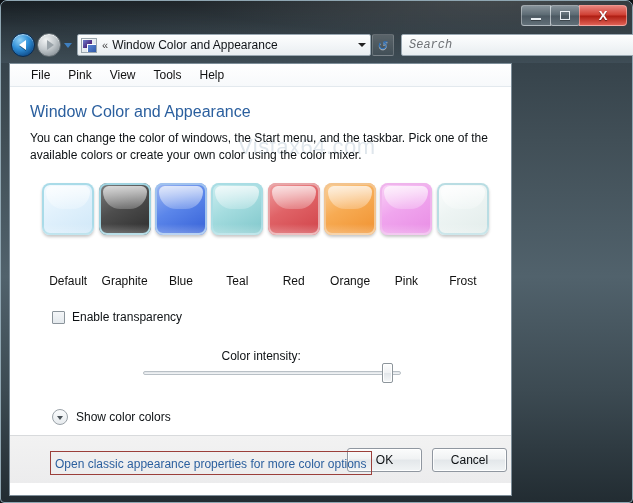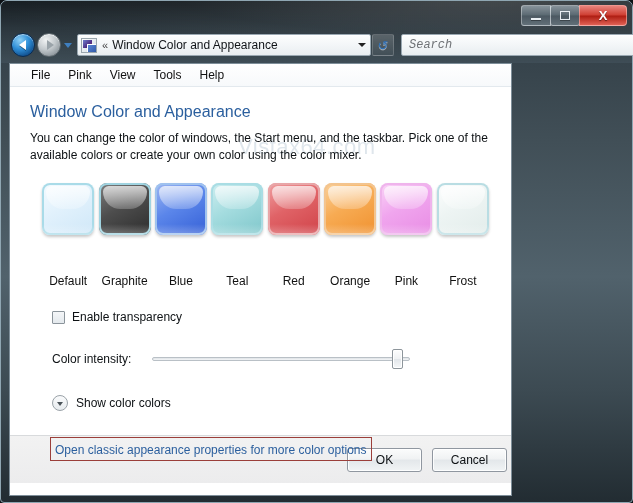--- a/index.html
+++ b/index.html
@@ -303,20 +303,21 @@
     flex: none;
   }
   .check-label {
     font-size: 12px; color: #0d1114; margin-left: 7px;
   }
 
   
   .slider-row {
     display: flex; align-items: center;
     margin: 25px 0 0 22px;
+    flex-direction: column;
   }
   .slider-label { font-size: 12px; color: #0d1114; width: 100px; }
   .slider-track-wrap {
     position: relative;
     width: 258px; height: 20px;
     display: flex; align-items: center;
   }
   .slider-track {
     width: 100%; height: 4px;
     background: linear-gradient(180deg, #dfe3e6 0%, #f3f5f7 100%);

